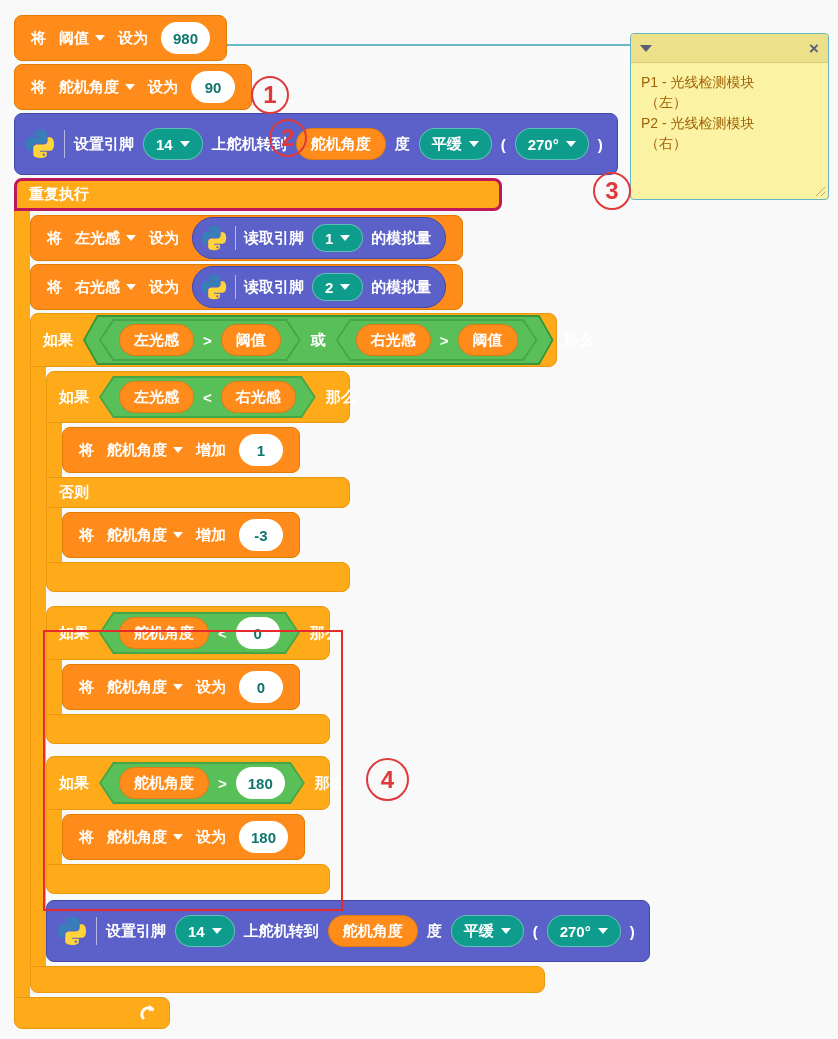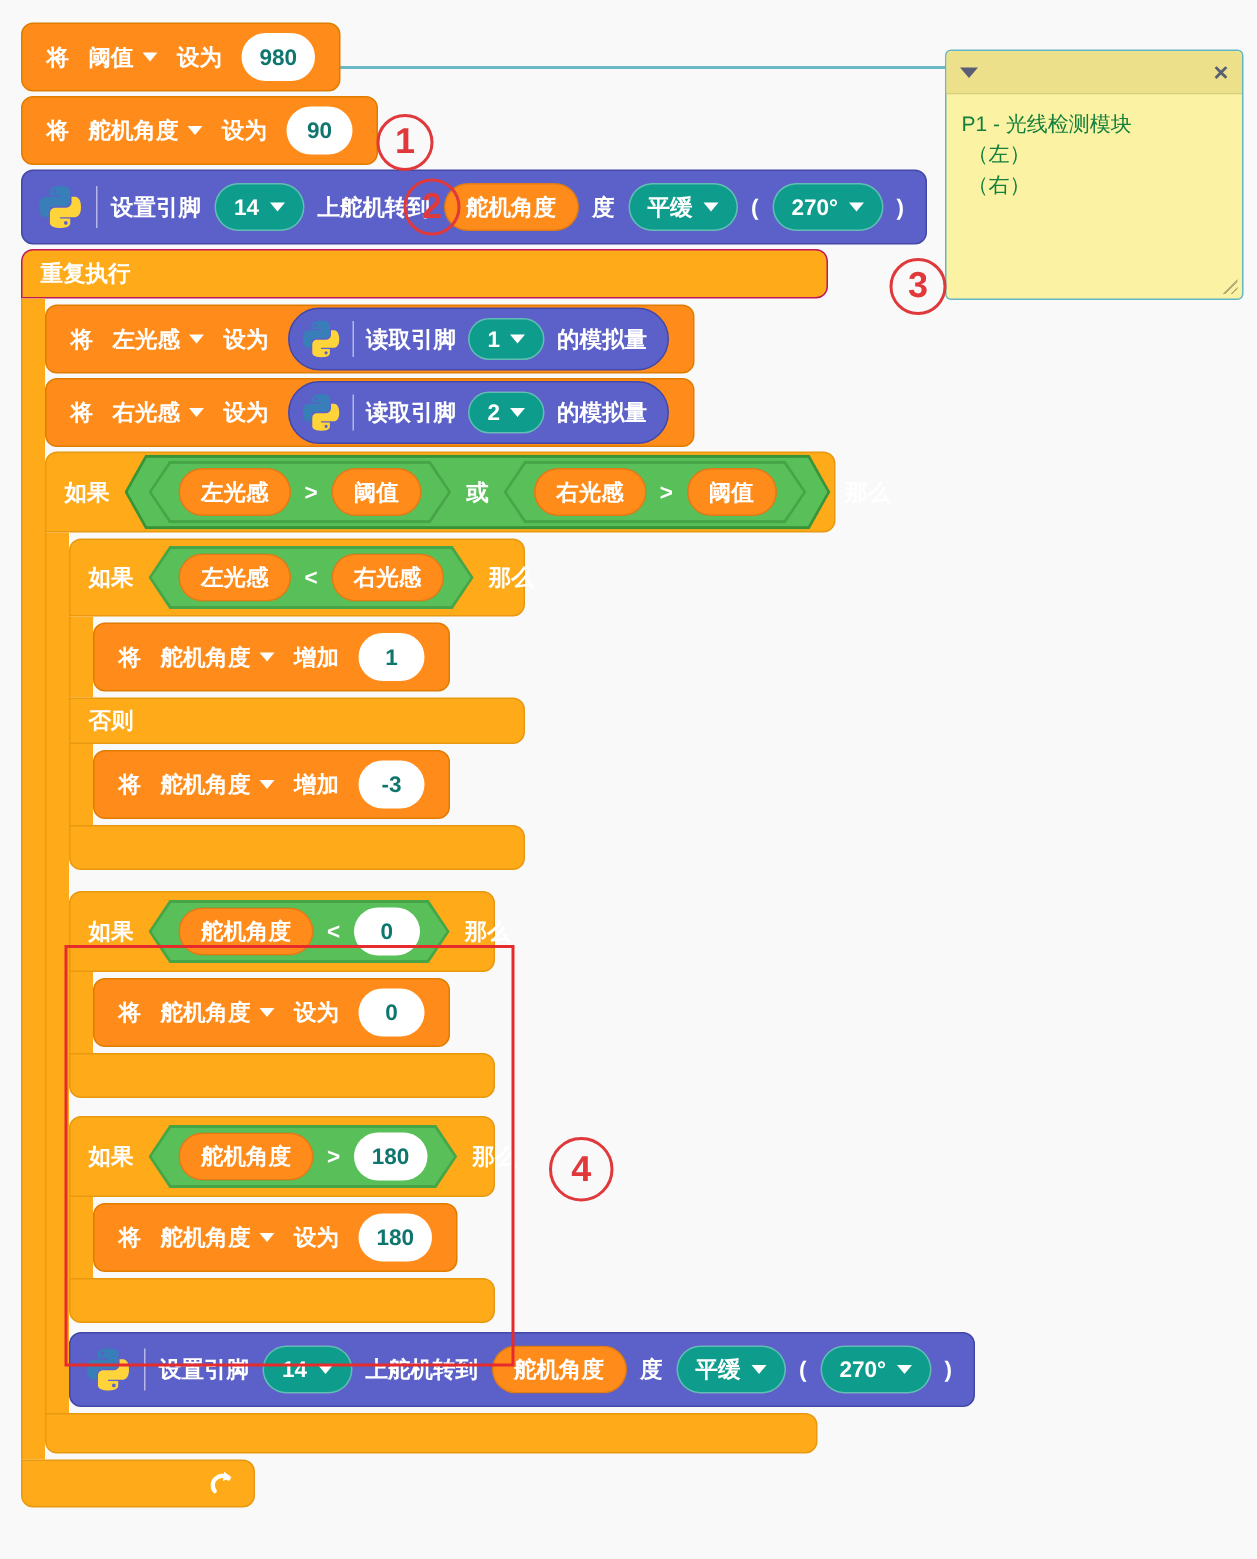--- a/index.html
+++ b/index.html
@@ -25,21 +25,21 @@
     display:flex; align-items:center; gap:9px;
   }
   .pyico { width:30px; height:30px; flex:0 0 auto; }
   .sep { width:1px; height:28px; background:rgba(255,255,255,.55); flex:0 0 auto; }
 
   
   .blk { display:flex; align-items:center; border-radius:8px; }
   .data-orange { background:#ff8c1a; border:1px solid #e07d00; }
   .blue        { background:#5b61c8; border:1px solid #4348a8; }
   .var-row { height:46px; padding:0 16px; gap:13px; }
-  .servo-row { height:50px; padding:0 14px 0 10px; gap:9px; }
+  .servo-row { height:62px; padding:0 14px 0 10px; gap:9px; }
 
   
   .dd { display:flex; align-items:center; gap:6px; cursor:pointer; }
   .arr { width:0; height:0; border-left:5px solid transparent; border-right:5px solid transparent; border-top:6px solid #fff; }
 
   
   .pill {
     background:#0e9c8c; border:1px solid rgba(255,255,255,.35);
     border-radius:99px; height:32px; padding:0 12px;
     display:flex; align-items:center; gap:7px;
@@ -80,21 +80,21 @@
 
   
   .cblock { display:flex; flex-direction:column; align-items:flex-start; }
   .chead { display:flex; align-items:center; gap:10px; padding:0 12px; border-radius:8px 8px 8px 0; }
   .cbody { display:flex; align-items:stretch; }
   .carm { width:16px; flex:0 0 auto; }
   .ckids { display:flex; flex-direction:column; align-items:flex-start; padding:4px 0 4px 0; }
   .cfoot { border-radius:0 8px 8px 8px; }
   .ebar  { display:flex; align-items:center; padding:0 12px; border-radius:0 8px 8px 0;text-align:right; }
 
-  .loop-head { width:538px; height:33px; background:#ffab19; border:1px solid #be185d; }
+  .loop-head { width:488px; height:33px; background:#ffab19; border:3px solid #be185d; }
   .loop-arm  { background:#ffab19; border-left:1px solid #e89910; }
   .loop-foot { width:156px; height:32px; background:#ffab19; border:1px solid #e89910;
                display:flex; align-items:center; justify-content:flex-end; padding:0 10px; }
 
   .oif-head { width:527px; height:54px; background:#ffab19; border:1px solid #e89910; }
   .oif-arm  { background:#ffab19; border-left:1px solid #e89910; }
   .oif-foot { width:515px; height:27px; background:#ffab19; border:1px solid #e89910; }
 
   .iif-head { width:304px; height:52px; background:#ffab19; border:1px solid #e89910; }
   .iif-else { width:304px; height:31px; background:#ffab19; border:1px solid #e89910; }
@@ -109,21 +109,21 @@
     background:#fbf3a3; border:1px solid #64b6c4; border-radius:4px;
     display:flex; flex-direction:column; z-index:4;
   }
   .comment-head {
     height:29px; background:#ece18a; border-bottom:1px solid #d8cd7c;
     border-radius:4px 4px 0 0;
     display:flex; align-items:center; justify-content:space-between; padding:0 9px;
   }
   .collapse-arr { width:0; height:0; border-left:6px solid transparent; border-right:6px solid transparent; border-top:7px solid #575e75; cursor:pointer; }
   .close-x { color:#575e75; font-size:17px; font-weight:700; line-height:1; cursor:pointer; }
-  .comment-body { padding:9px 10px; font-size:14px; color:#15803d; line-height:1.45; flex:1; }
+  .comment-body { padding:9px 10px; font-size:14px; color:#a16207; line-height:1.45; flex:1; }
   .comment-body .line { white-space:nowrap; }
   .comment-body .line.indent { padding-left:4px; }
   .resize-h { position:absolute; right:3px; bottom:3px; width:11px; height:11px;
     background:
       linear-gradient(135deg, transparent 0 55%, #b6ad79 55% 63%, transparent 63% 78%, #b6ad79 78% 86%, transparent 86%);
   }
 
   
   .conn-line { position:absolute; left:180px; top:44px; width:452px; height:2px; background:#69bac6; z-index:0; }
 
@@ -464,18 +464,19 @@
   </div>
 
   <div class="comment">
     <div class="comment-head">
       <span class="collapse-arr"></span>
       <span class="close-x">×</span>
     </div>
     <div class="comment-body">
       <div class="line">P1 - 光线检测模块</div>
       <div class="line indent">（左）</div>
+      <div class="line">P2 - 光线检测模块</div>
       <div class="line indent">（右）</div>
     </div>
     <div class="resize-h"></div>
   </div>
 
 </div>
 
 </body></html>

